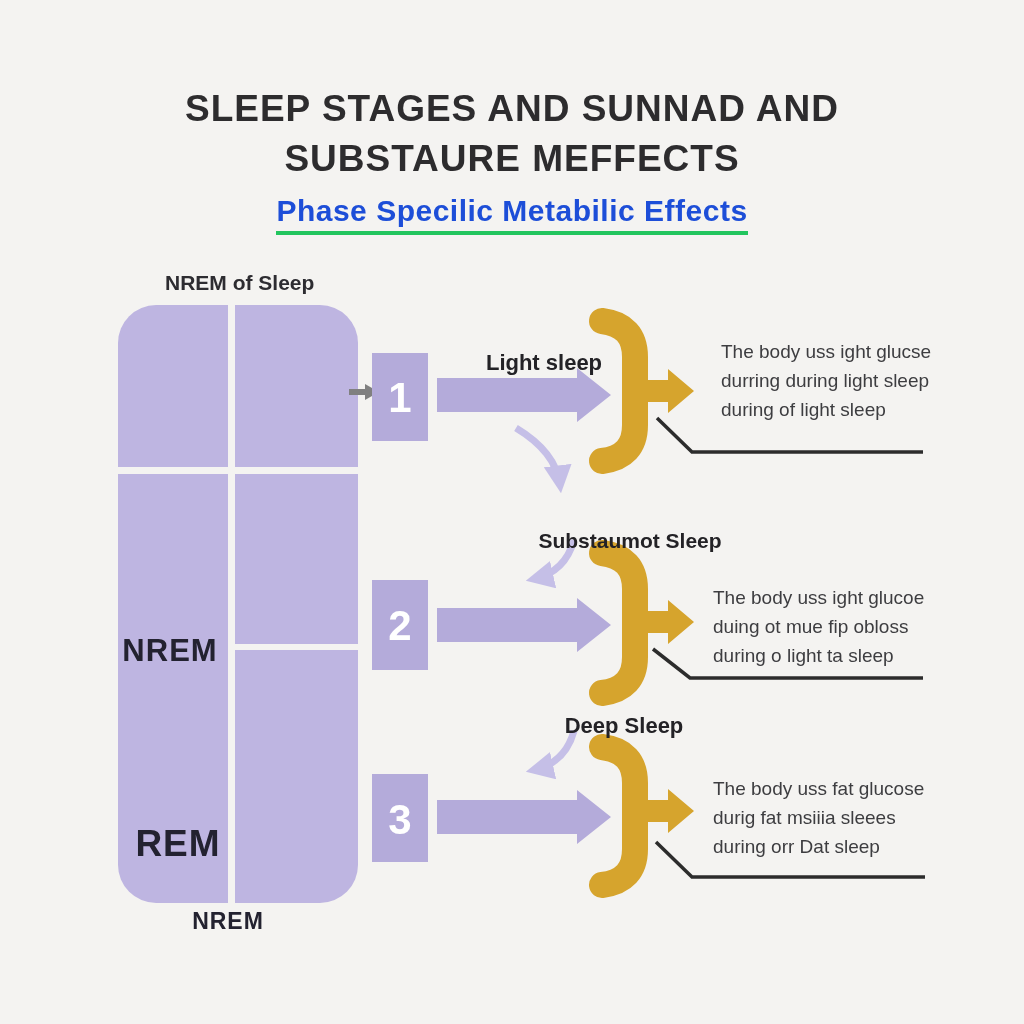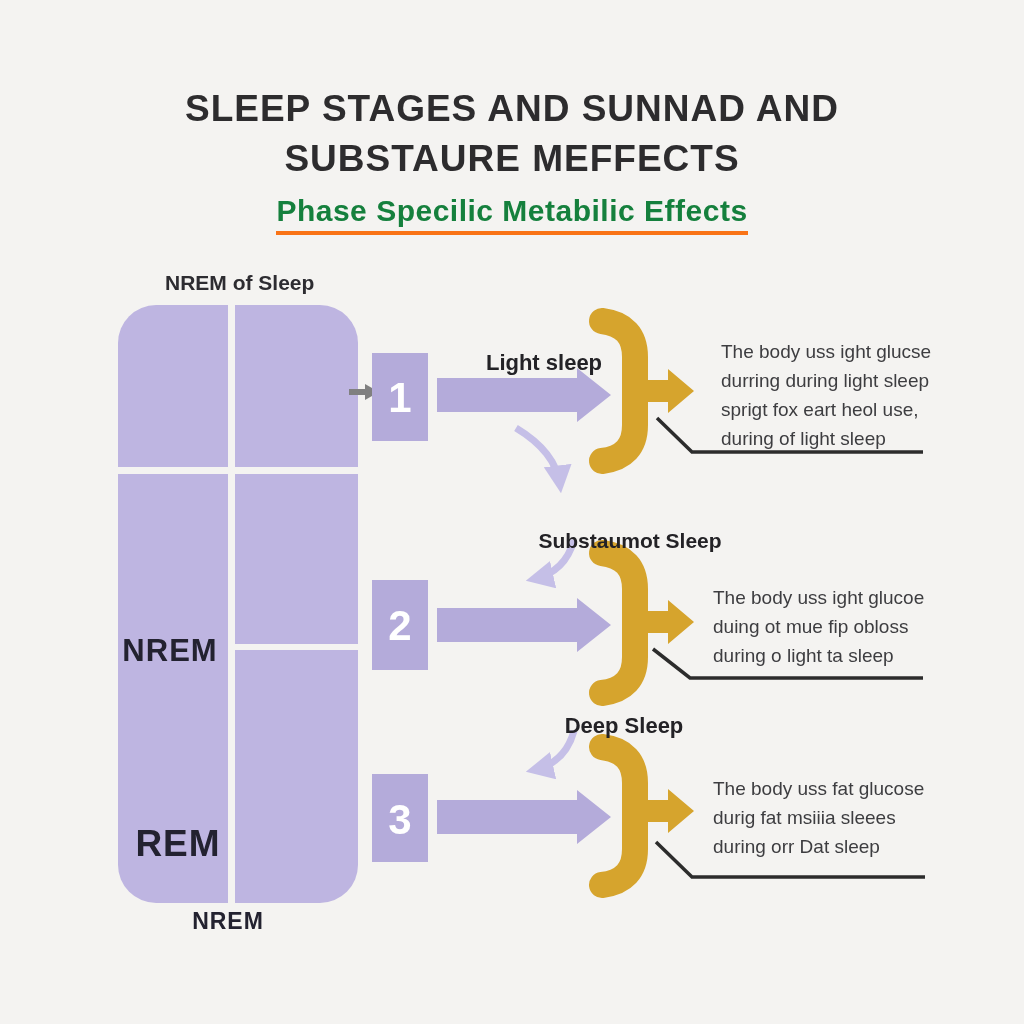--- a/index.html
+++ b/index.html
@@ -3,21 +3,21 @@
 <meta charset="utf-8">
 <style>
   html,body{margin:0;padding:0;}
   body{font-family:"Liberation Sans","DejaVu Sans",sans-serif;background:#e9e8e6;}
   .canvas{position:relative;width:1024px;height:1024px;background:#f4f3f1;overflow:hidden;margin:0 auto;}
   .abs{position:absolute;}
   .svg-layer{position:absolute;left:0;top:0;width:1024px;height:1024px;}
   .title-wrap{left:0;top:84px;width:1024px;text-align:center;color:#2d2c2e;}
   .title-line{font-size:37px;font-weight:700;letter-spacing:1px;line-height:50px;}
   .subtitle-wrap{left:0;top:194px;width:1024px;text-align:center;}
-  .subtitle{display:inline-block;font-size:30px;font-weight:700;color:#15803d;border-bottom:4px solid #f97316;padding-bottom:3px;letter-spacing:0.5px;}
+  .subtitle{display:inline-block;font-size:30px;font-weight:700;color:#1d4ed8;border-bottom:4px solid #22c55e;padding-bottom:3px;letter-spacing:0.5px;}
   .top-label{left:165px;top:271px;font-size:21px;font-weight:700;color:#2d2c31;}
   .block-label{font-weight:700;color:#232230;letter-spacing:1px;}
   .nrem-label{left:170px;top:633px;font-size:31px;transform:translateX(-50%);}
   .rem-label{left:178px;top:823px;font-size:37px;transform:translateX(-50%);}
   .bottom-label{left:228px;top:908px;font-size:23px;transform:translateX(-50%);}
   .stage-number{width:56px;text-align:center;color:#ffffff;font-size:42px;font-weight:700;}
   .num-1{left:372px;top:374px;}
   .num-2{left:372px;top:602px;}
   .num-3{left:372px;top:796px;}
   .row-label{font-size:22px;font-weight:700;color:#232226;transform:translateX(-50%);white-space:nowrap;}
@@ -91,21 +91,20 @@
   <div class="abs stage-number num-2">2</div>
   <div class="abs stage-number num-3">3</div>
 
   <div class="abs row-label row-label-1">Light sleep</div>
   <div class="abs row-label row-label-2">Substaumot Sleep</div>
   <div class="abs row-label row-label-3">Deep Sleep</div>
 
   <div class="abs desc desc-1">
     <div>The body uss ight glucse</div>
     <div>durring during light sleep</div>
-    <div>sprigt fox eart heol use,</div>
     <div>during of light sleep</div>
   </div>
   <div class="abs desc desc-2">
     <div>The body uss ight glucoe</div>
     <div>duing ot mue fip obloss</div>
     <div>during o light ta sleep</div>
   </div>
   <div class="abs desc desc-3">
     <div>The body uss fat glucose</div>
     <div>durig fat msiiia sleees</div>

